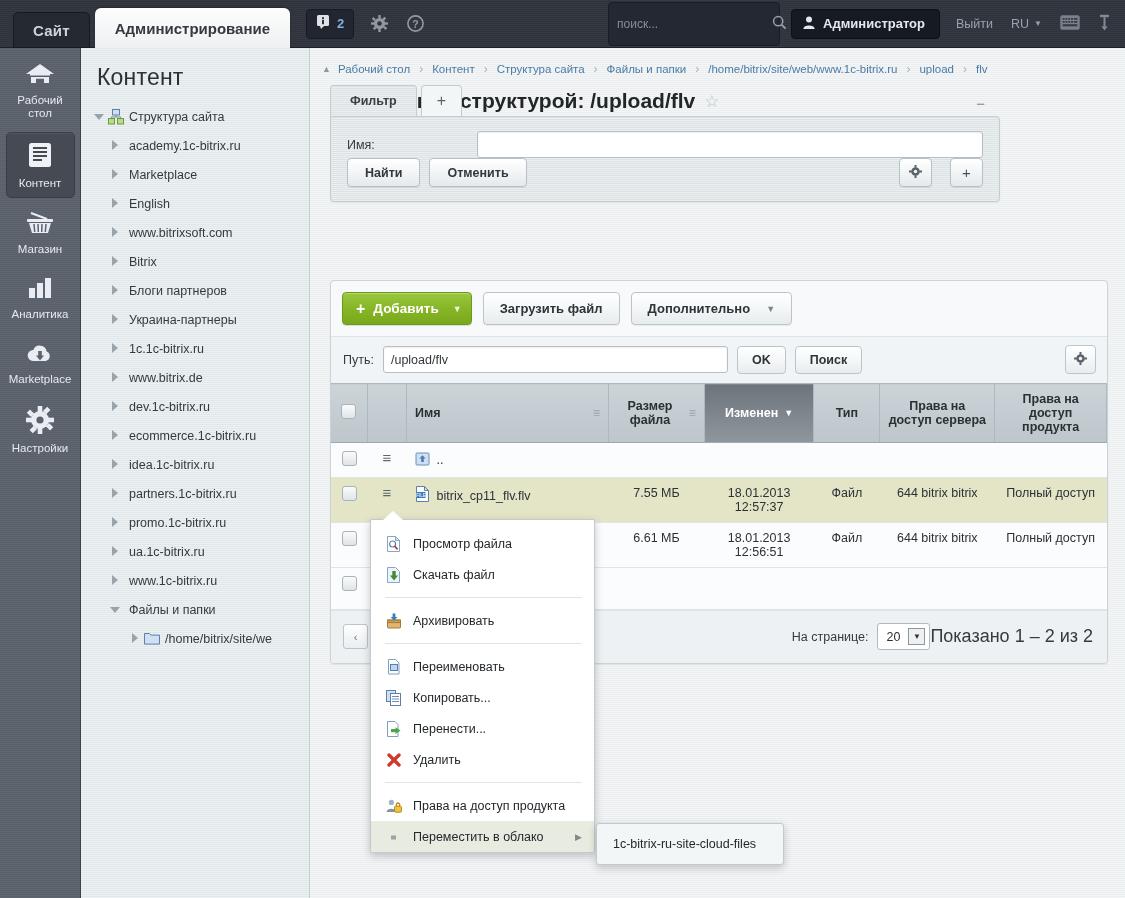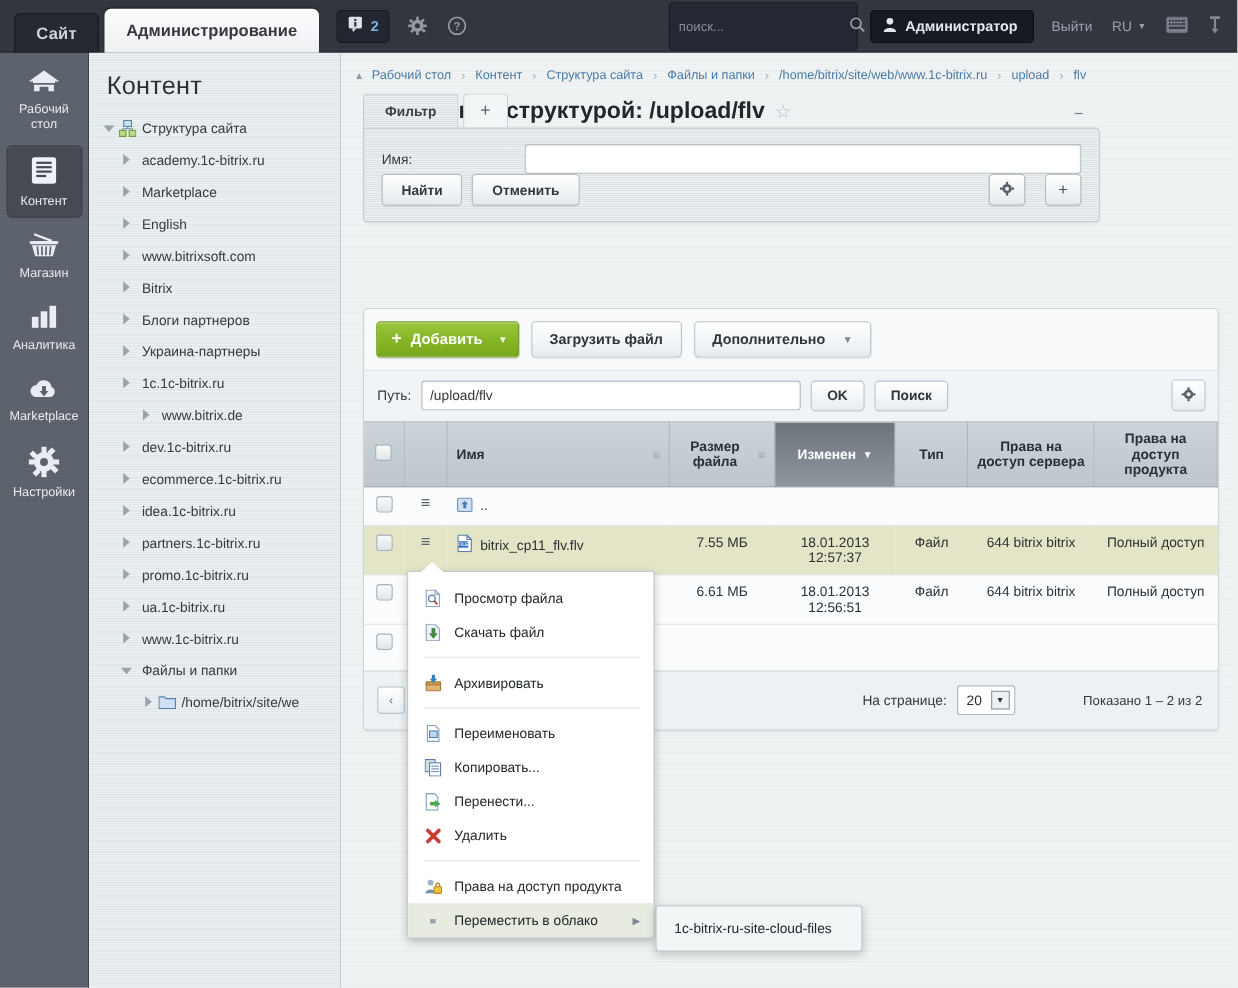--- a/index.html
+++ b/index.html
@@ -293,21 +293,21 @@
   .perpage .lab { font-size: 12.5px; color: #353a3e; }
   .selbox {
     height: 27px; border: 1px solid #b0b9bf; border-radius: 3px; background: #fff;
     display: flex; align-items: center; padding: 0 4px 0 8px; gap: 8px;
     font-size: 12.5px; color: #2b3135;
   }
   .selbox .arrowbx {
     width: 17px; height: 17px; border: 1px solid #8d979e; background: #eef1f3;
     display: flex; align-items: center; justify-content: center; font-size: 8px; color: #333;
   }
-  .shown { margin-left: 62px; font-size: 12px; color: #353a3e; }
+  .shown { font-size: 18px; color: #353a3e; }
 
   
   .mini-sel {
     display: inline-flex; align-items: center; gap: 6px;
     height: 25px; border: 1px solid #9aa4ab; background: #fff; border-radius: 2px;
     padding: 0 3px 0 7px; font-size: 12px; color: #2b3135;
   }
   .mini-sel .arrowbx {
     width: 16px; height: 17px; border: 1px solid #7f8990; background: #edf0f2;
     display: flex; align-items: center; justify-content: center; font-size: 8px;
@@ -580,21 +580,21 @@
       <div class="tree-row" style="padding-left: 28px;">
         <span class="tri right"></span>
         <span style="width: 9px;"></span>
         <span class="tree-lbl">Украина-партнеры</span>
       </div>
       <div class="tree-row" style="padding-left: 28px;">
         <span class="tri right"></span>
         <span style="width: 9px;"></span>
         <span class="tree-lbl">1c.1c-bitrix.ru</span>
       </div>
-      <div class="tree-row" style="padding-left: 28px; margin-left: 18px;">
+      <div class="tree-row" style="padding-left: 28px;">
         <span class="tri right"></span>
         <span style="width: 9px;"></span>
         <span class="tree-lbl">www.bitrix.de</span>
       </div>
       <div class="tree-row" style="padding-left: 28px;">
         <span class="tri right"></span>
         <span style="width: 9px;"></span>
         <span class="tree-lbl">dev.1c-bitrix.ru</span>
       </div>
       <div class="tree-row" style="padding-left: 28px;">

